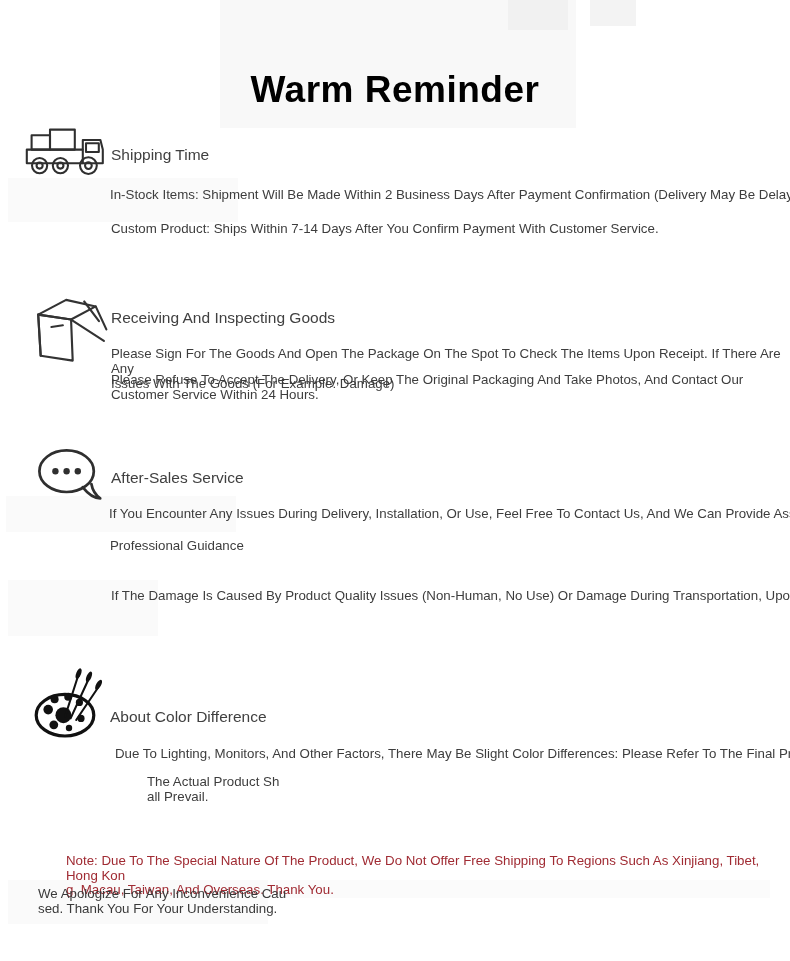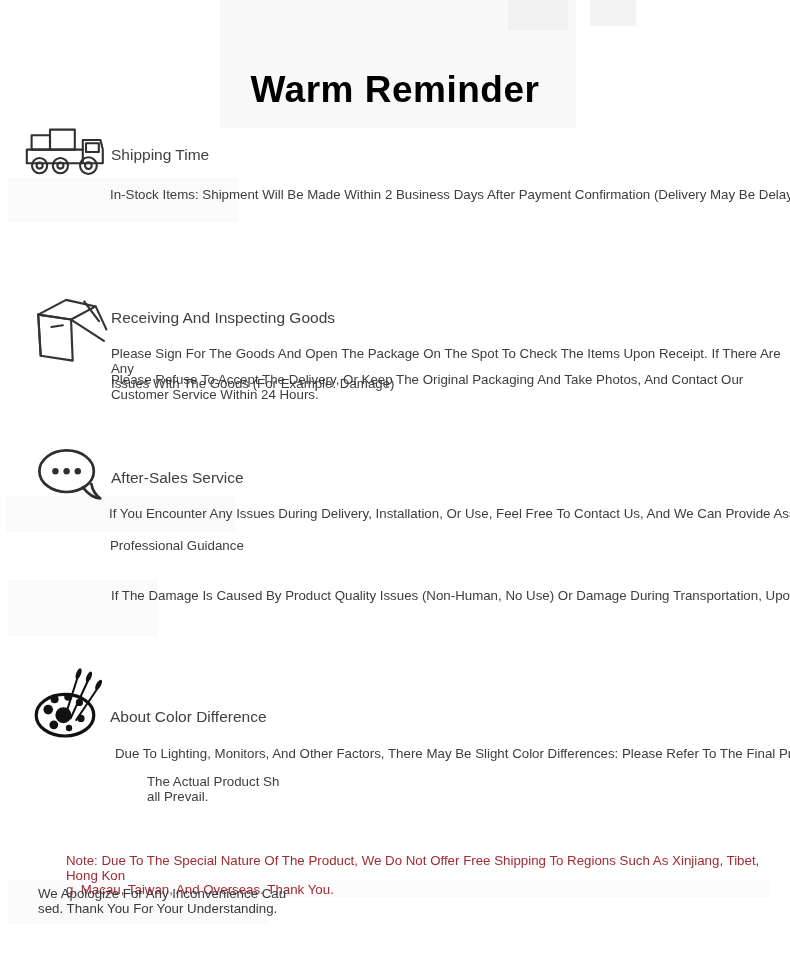--- a/index.html
+++ b/index.html
@@ -79,20 +79,21 @@
       <circle cx="22" cy="50" r="9.5"></circle>
       <circle cx="22" cy="50" r="3.8"></circle>
       <circle cx="48" cy="50" r="9.5"></circle>
       <circle cx="48" cy="50" r="3.8"></circle>
       <circle cx="83" cy="50" r="10.5"></circle>
       <circle cx="83" cy="50" r="4.2"></circle>
     </svg>
   </div>
   <div class="heading" style="left:111px;top:146px;">Shipping Time</div>
   <div class="para clip" style="left:110px;top:187px;">In-Stock Items: Shipment Will Be Made Within 2 Business Days After Payment Confirmation (Delivery May Be Delayed Dur</div>
+  <div class="para clip" style="left:111px;top:221px;">Custom Product: Ships Within 7-14 Days After You Confirm Payment With Customer Service.</div>
 
   <div class="icon" style="left:30px;top:290px;width:78px;height:78px;">
     <svg viewBox="0 0 95 95" fill="none" stroke="#333333" stroke-width="2.6" stroke-linejoin="round" stroke-linecap="round">
       <path d="M10,30 L44,12 L80,20 L50,36 Z"></path>
       <path d="M10,30 L50,36 L52,86 L13,80 Z"></path>
       <path d="M10,30 L13,80"></path>
       <path d="M80,20 L93,48"></path>
       <path d="M50,36 L90,62"></path>
       <path d="M66,14 L84,38"></path>
       <line x1="26" y1="45" x2="40" y2="43"></line>

